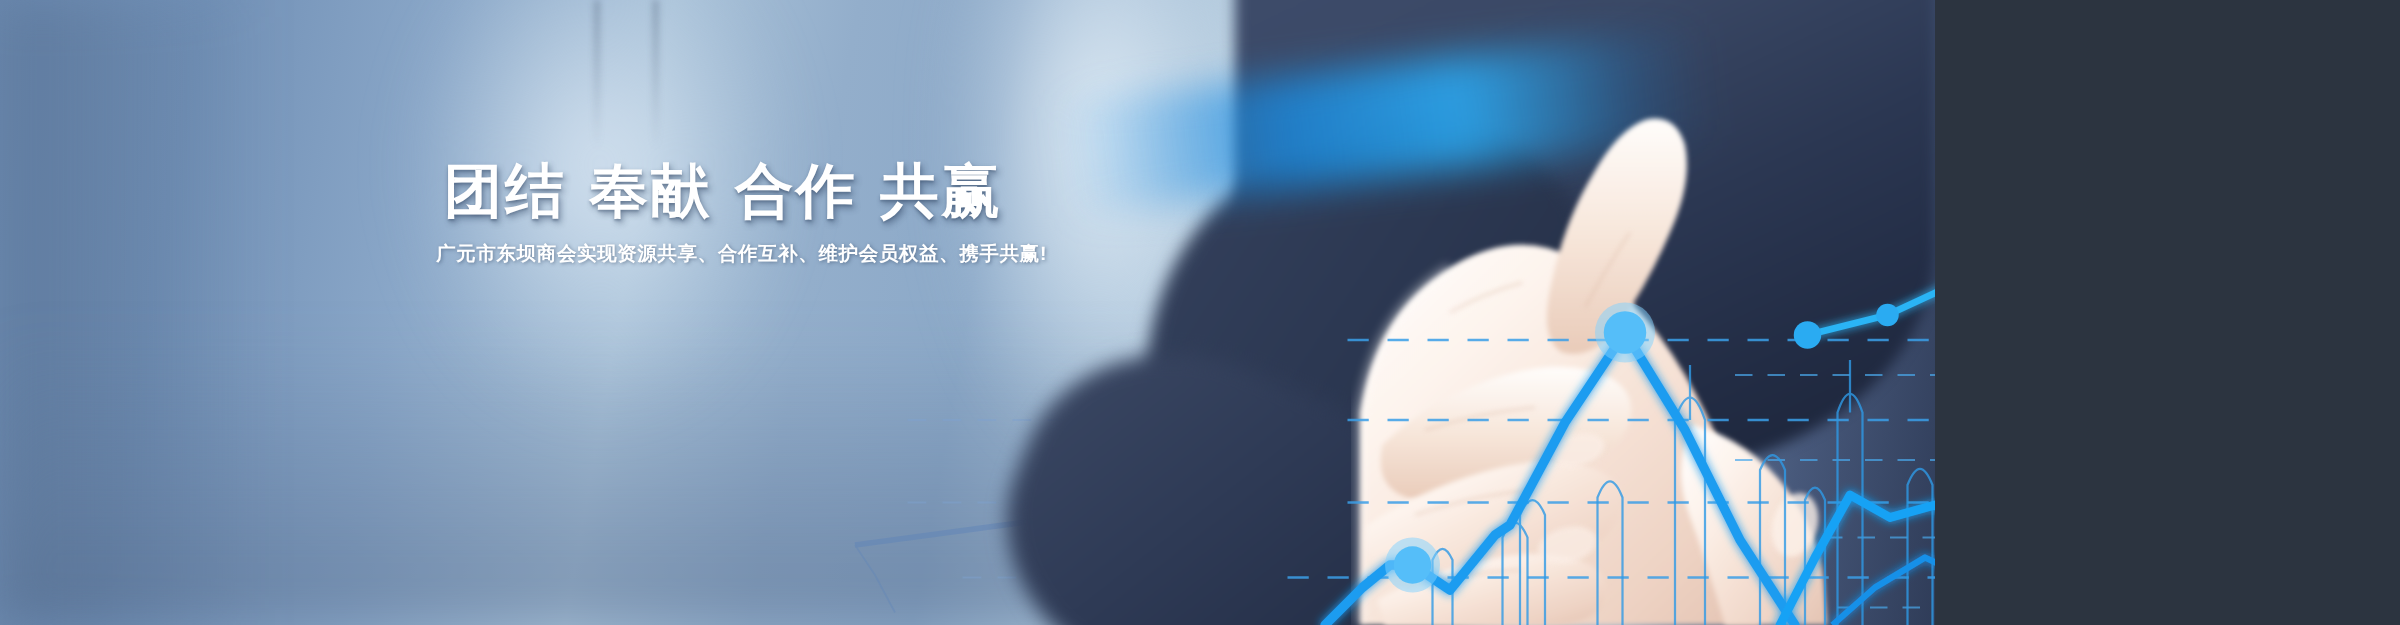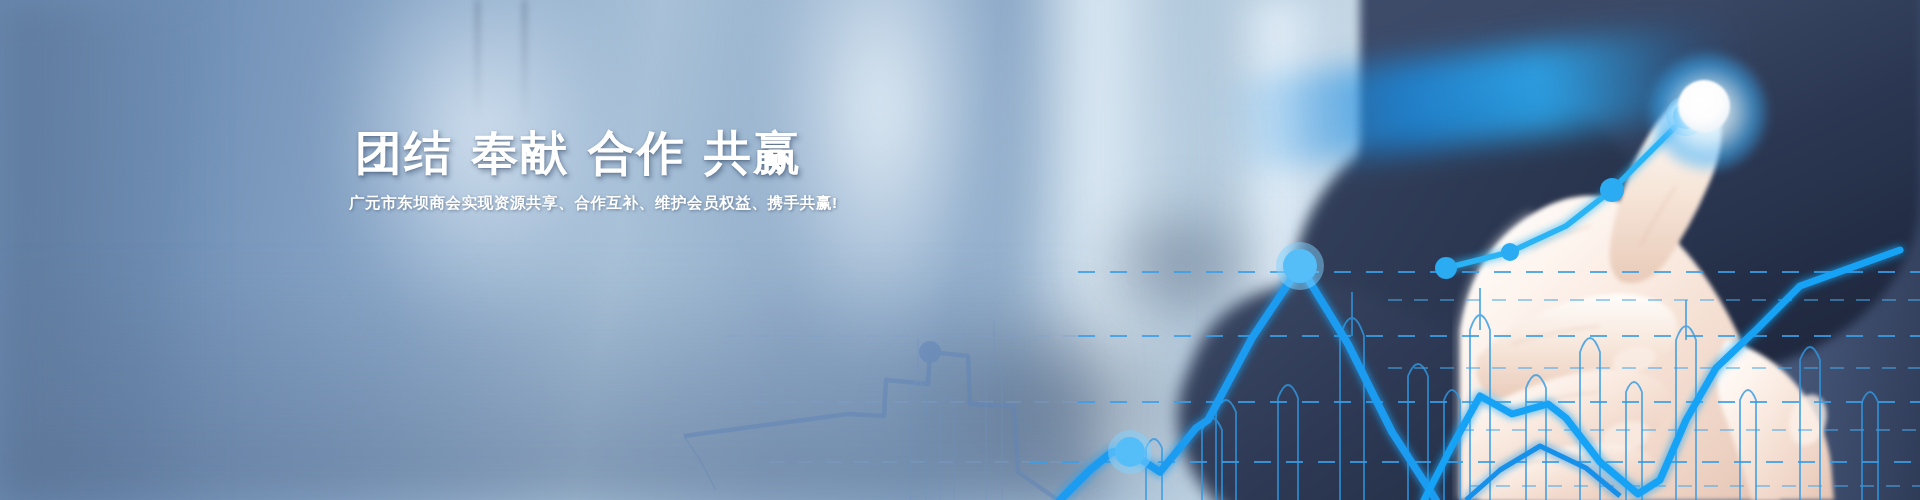--- a/index.html
+++ b/index.html
@@ -1,20 +1,20 @@
 <!DOCTYPE html>
 <html><head>
 <meta charset="utf-8">
 <title>Banner</title>
 <style>
   * { margin:0; padding:0; box-sizing:border-box; }
   html,body { background:#2c3440; }
   .banner{
     position:relative;
-    width:1920px; height:500px;
+    width:1548px; height:500px;
     overflow:hidden;
     font-family:"Liberation Sans", sans-serif;
     background:#0c4a6e;
   }
 
   
   .bg, .bg-layer{ position:absolute; inset:0; }
   .bg-base{
     background:
       linear-gradient(100deg,

